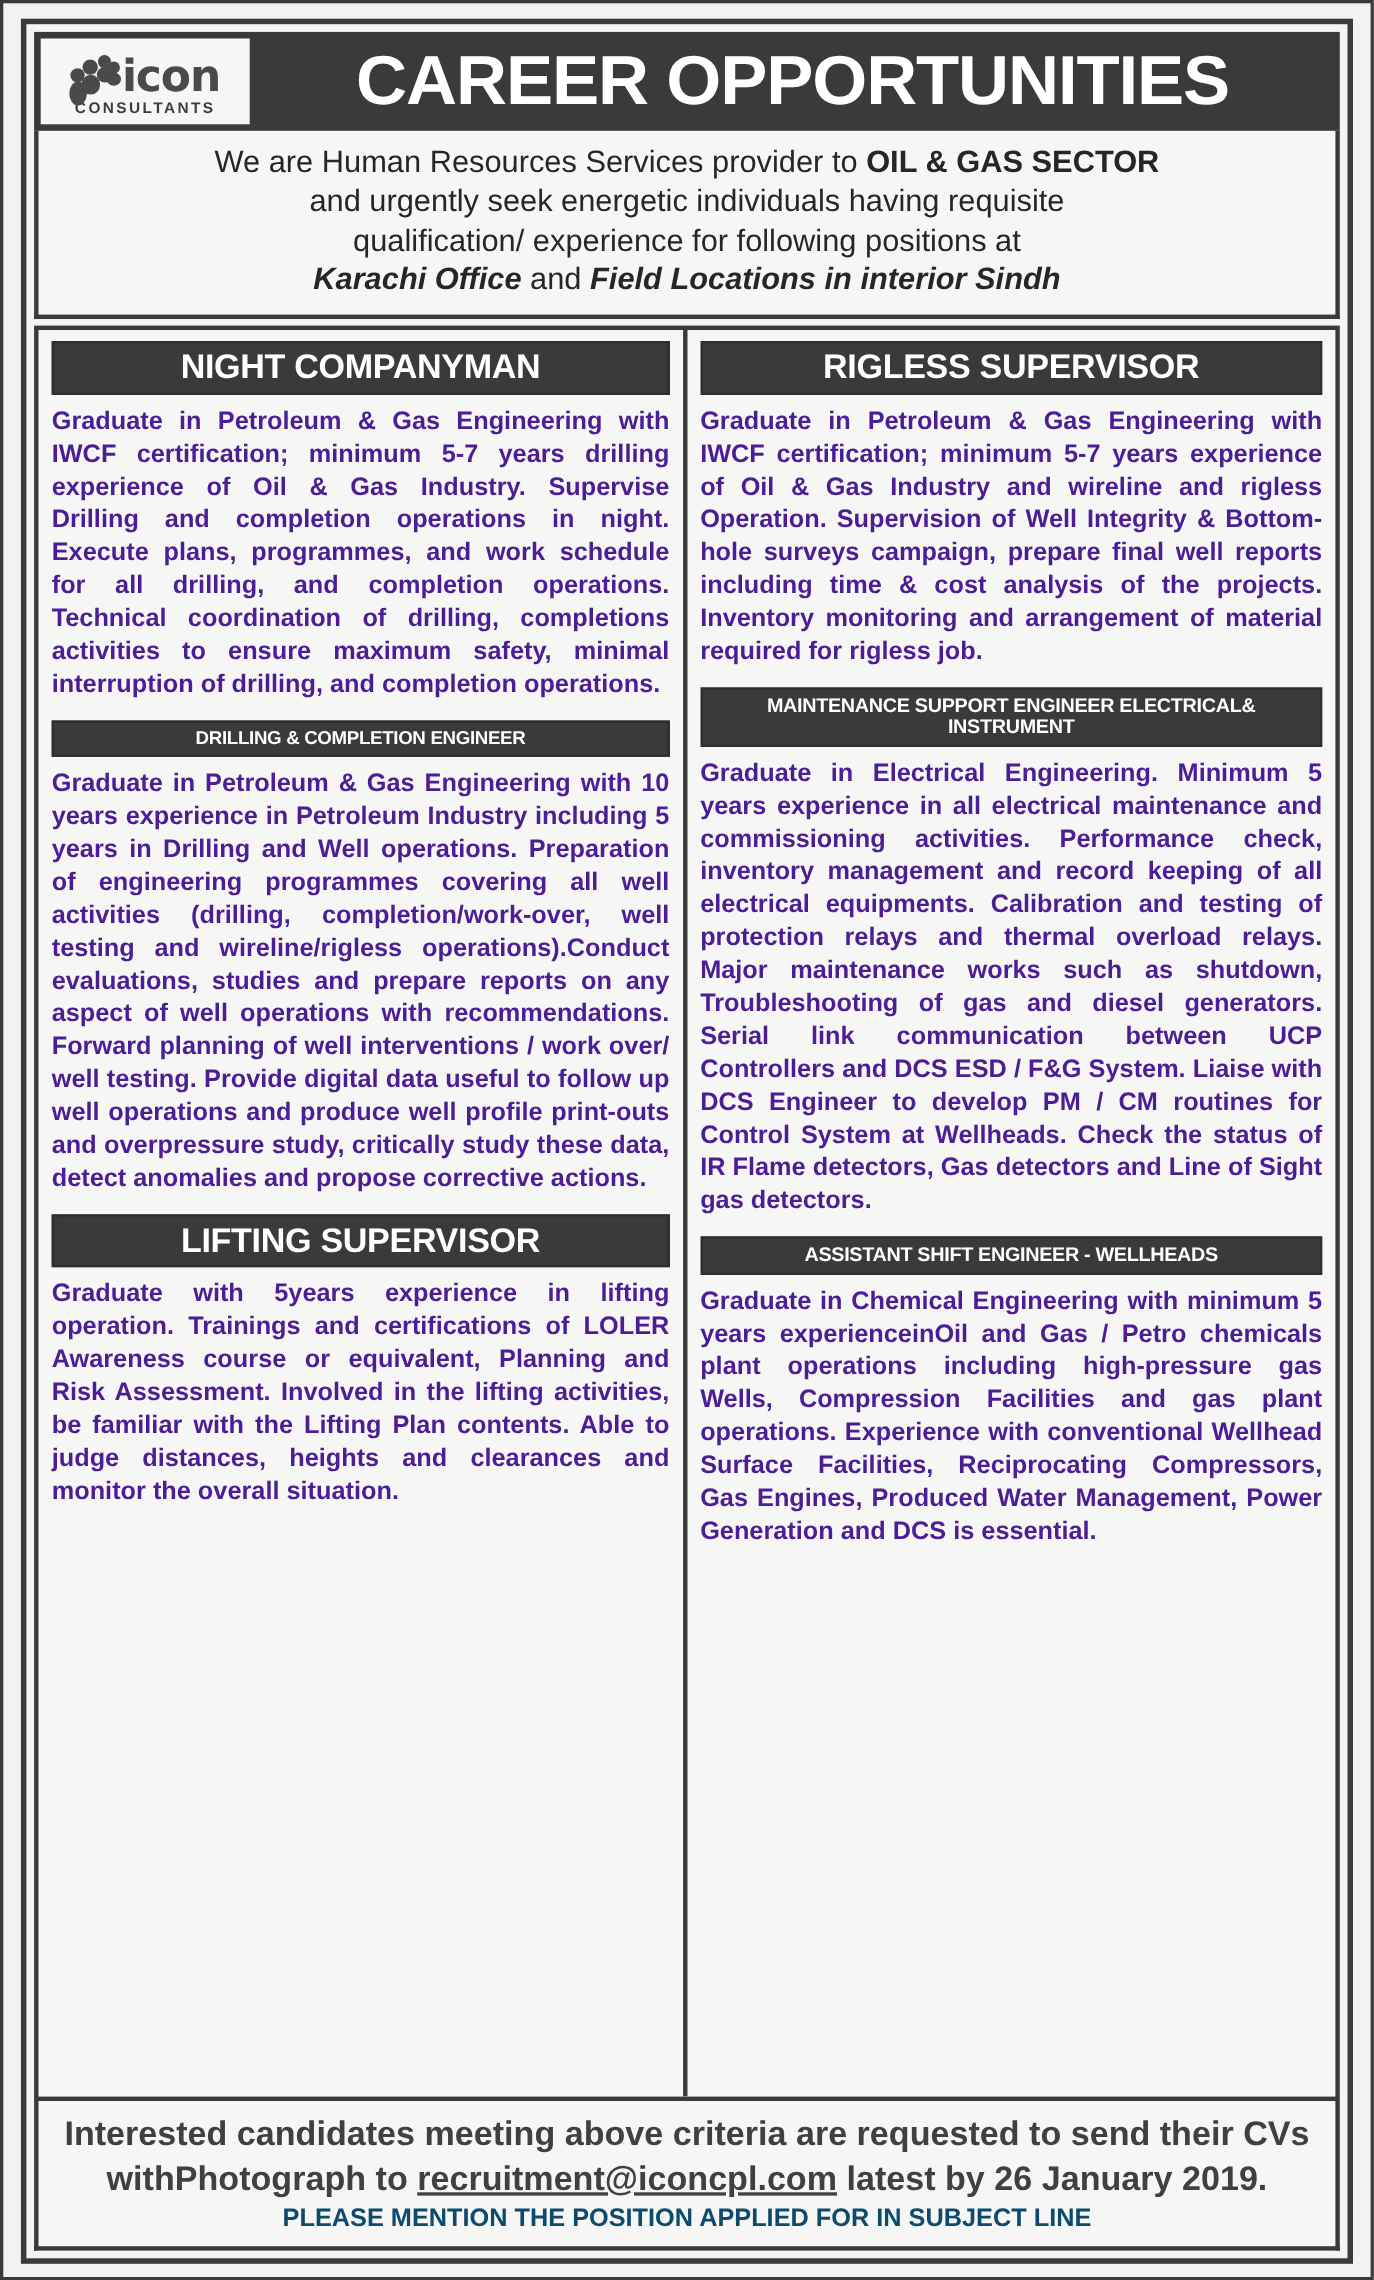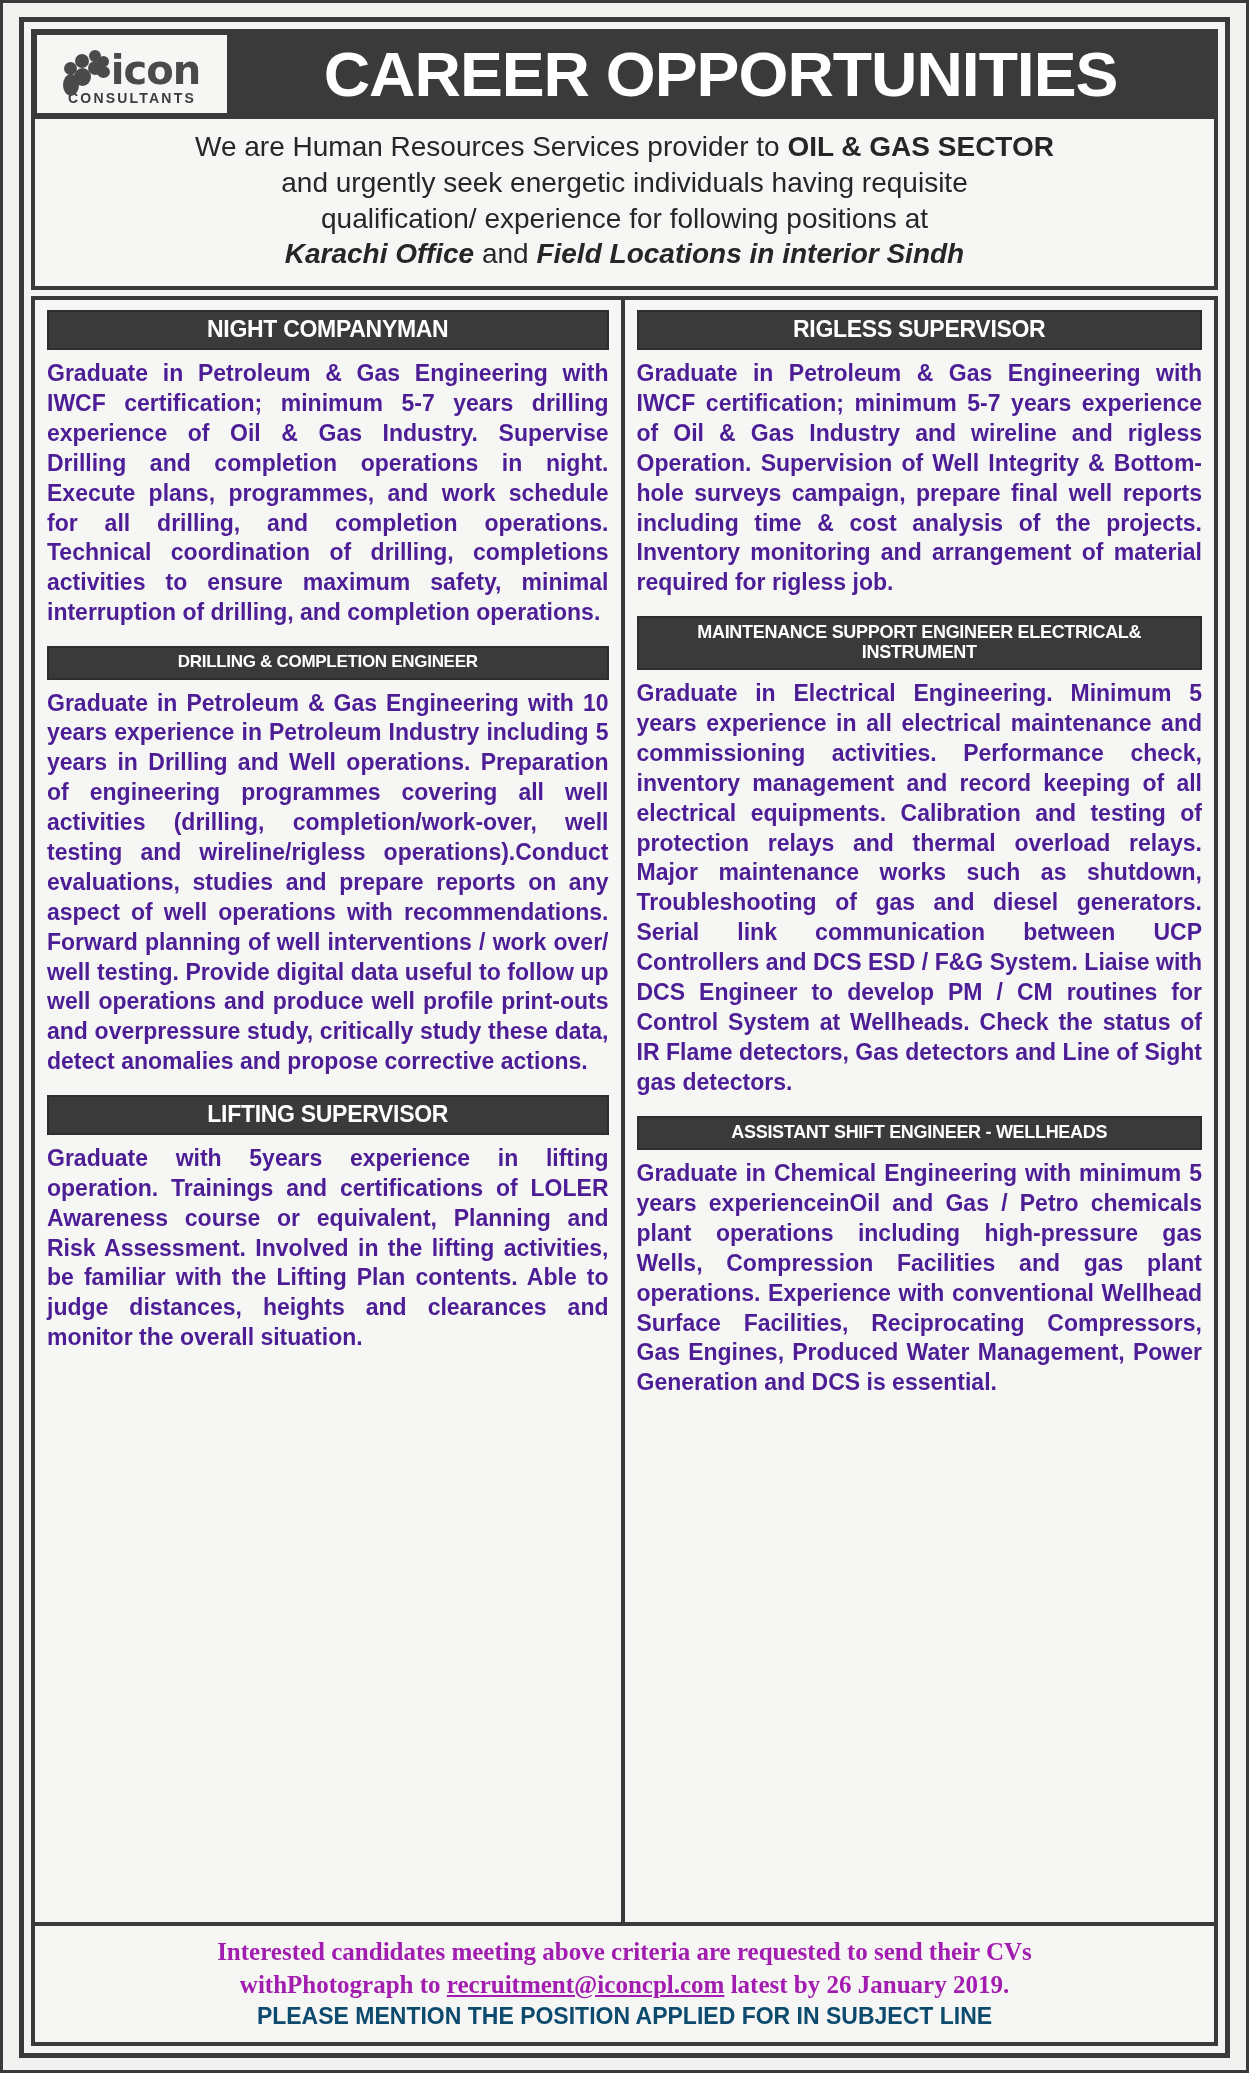--- a/index.html
+++ b/index.html
@@ -141,21 +141,21 @@
   }
   .col-left  { width: 50%; border-right: 4px solid #3a3a3a; }
   .col-right { width: 50%; }
 
   .job { margin-bottom: 6px; }
   .job-title {
     background: #3a3a3a;
     color: #ffffff;
     text-align: center;
     font-weight: bold;
-    font-size: 23px;
+    font-size: 31px;
     padding: 5px 8px 6px 8px;
     line-height: 1.08;
     font-family: "Liberation Sans", sans-serif;
     border: 2px solid #2e2e2e;
     box-shadow: inset 0 0 0 2px #3a3a3a;
     letter-spacing: -0.3px;
   }
   .job-title.small { font-size: 17px; }
   .job-title.two-line { font-size: 18px; }
   .job-body {
@@ -173,25 +173,25 @@
   
   .footer {
     border: 4px solid #3a3a3a;
     border-top: none;
     background: #f6f6f4;
     text-align: center;
     padding: 10px 14px 12px 14px;
     margin-top: 0;
   }
   .footer-line {
-    font-size: 25px;
-    font-weight: bold;
-    color: #a21caf;
+    font-size: 31px;
+    font-weight: bold;
+    color: #404040;
     line-height: 1.3;
-    font-family: Liberation Serif, serif;
+    font-family: Liberation Sans, sans-serif;
   }
   .footer-email {
     text-decoration: underline;
     font-weight: bold;
   }
   .footer-note {
     font-size: 23px;
     font-weight: bold;
     color: #0c4a6e;
     margin-top: 2px;

